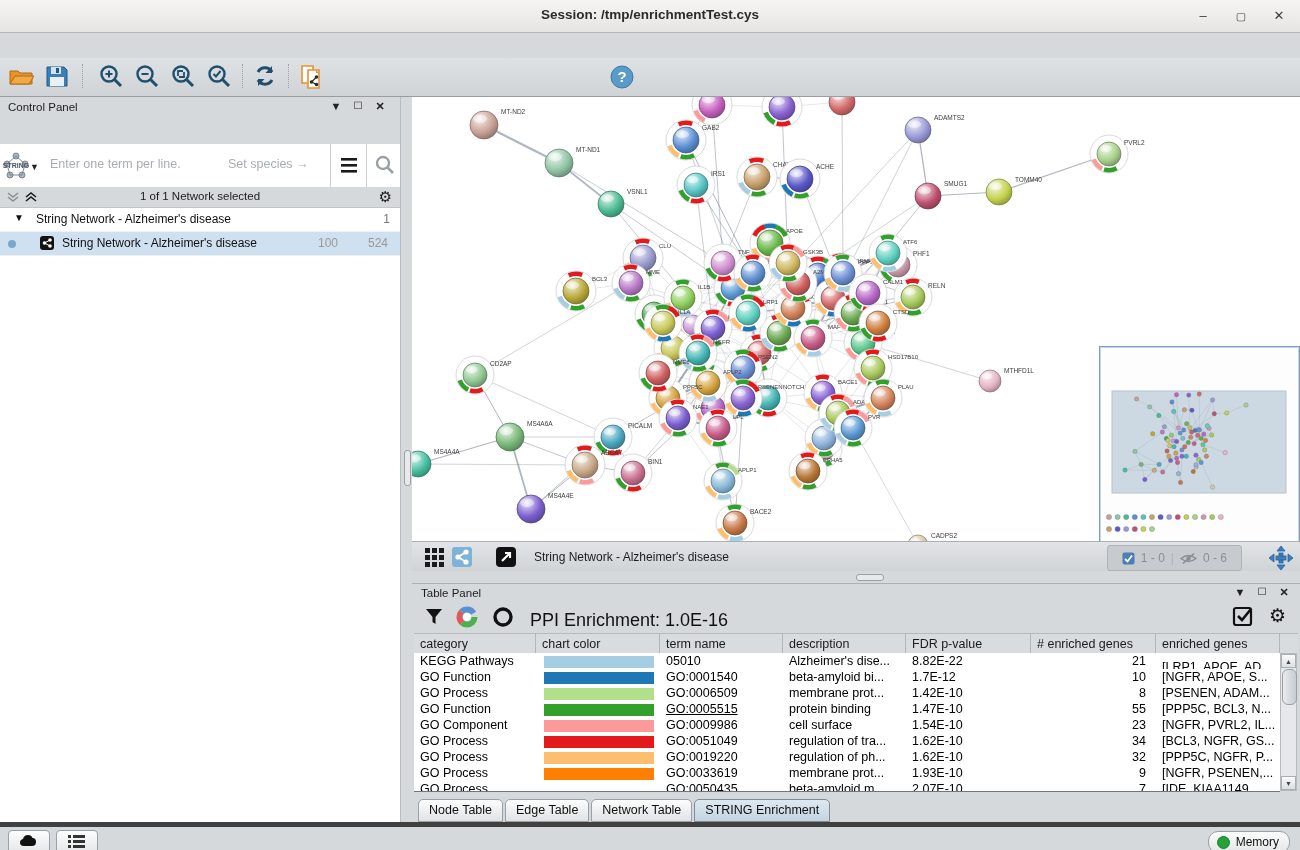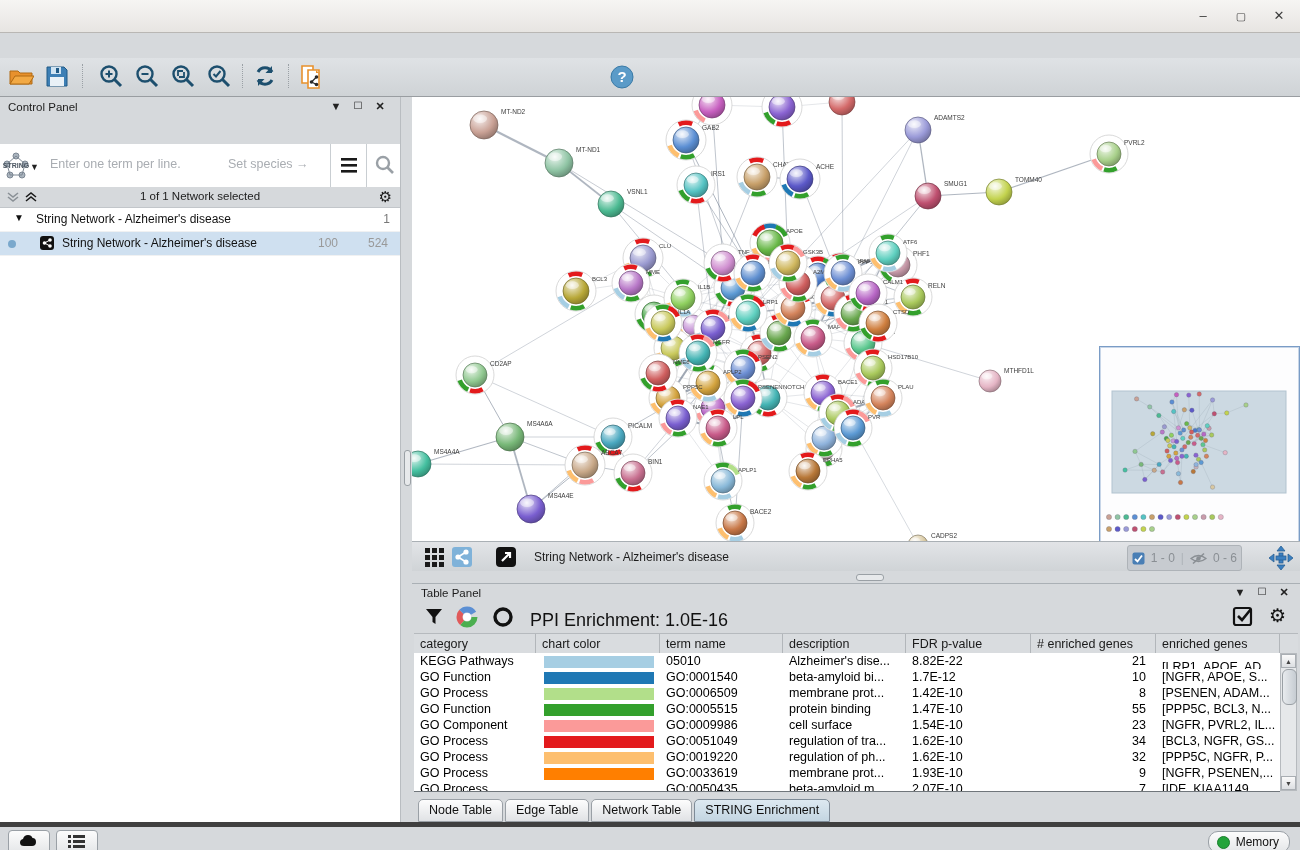--- a/index.html
+++ b/index.html
@@ -40,21 +40,21 @@
   
   #v-splitter{position:absolute;left:400px;top:97px;width:12px;height:725px;background:#d6d9dc;border-left:1px solid #b9bdc1;border-right:1px solid #b9bdc1;}
   #v-grip{position:absolute;left:3px;top:353px;width:5px;height:34px;border:1px solid #9aa0a5;border-radius:3px;background:#e7e9eb;}
   #h-splitter{position:absolute;left:412px;top:571px;width:888px;height:12px;background:#d6d9dc;}
   #h-grip{position:absolute;left:50%;top:3px;width:26px;height:5px;border:1px solid #9aa0a5;border-radius:3px;background:#e7e9eb;}
   
   #network-panel{position:absolute;left:412px;top:97px;width:888px;height:444px;background:#ffffff;overflow:hidden;}
   #net-toolbar{position:absolute;left:412px;top:541px;width:888px;height:30px;background:linear-gradient(#e2e4e7,#cfd3d6);border-top:1px solid #aab0b5;}
   #net-title{position:absolute;left:122px;top:8px;font-size:12px;color:#1c1c1c;}
   .nt-ico{position:absolute;top:3px;width:24px;height:24px;}
-  #net-badges{position:absolute;right:58px;top:3px;height:24px;background:#c7cbd0;border:1px solid #aeb3b8;border-radius:3px;display:flex;align-items:center;padding:0 4px;gap:6px;font-size:12px;color:#8a8f94;}
+  #net-badges{position:absolute;right:58px;top:3px;height:24px;background:#c7cbd0;border:1px solid #aeb3b8;border-radius:3px;display:flex;align-items:center;padding:0 14px;gap:6px;font-size:12px;color:#8a8f94;}
   #overview-box{position:absolute;right:0px;top:249px;width:199px;height:195px;background:#fdfdfe;border:1px solid #7a9cc6;box-shadow:0 0 0 1px #c8d6e8 inset;}
   
   #table-panel{position:absolute;left:412px;top:583px;width:888px;height:239px;background:#d6d9dc;border-top:1px solid #aab0b5;}
   #tp-title{position:absolute;left:9px;top:3px;font-size:11.5px;color:#1c1c1c;}
   #tp-toolbar{position:absolute;left:0;top:18px;width:100%;height:31px;}
   #ppi-label{position:absolute;left:118px;top:8px;font-size:18px;color:#111;}
   #tbl-header{position:absolute;left:2px;top:49px;right:2px;height:20px;display:flex;background:#d9dcdf;border-top:1px solid #b6babe;}
   .th{box-sizing:border-box;padding:3px 0 0 6px;font-size:12.5px;color:#1a1a1a;border-right:1px solid #b2b6ba;border-bottom:1px solid #9aa0a5;overflow:hidden;white-space:nowrap;}
   #tbl-rows{position:absolute;left:2px;top:69px;width:866px;height:138px;background:#fff;overflow:hidden;border-bottom:1px solid #70767b;}
   .tr{display:flex;height:16px;}
@@ -71,20 +71,21 @@
   .sbtn{position:absolute;top:3px;width:40px;height:22px;border:1px solid #9aa0a6;border-radius:4px;background:linear-gradient(#fcfcfc,#e4e6e8);}
   #memory-btn{position:absolute;right:10px;top:4px;height:20px;padding:0 10px 0 8px;border:1px solid #9aa0a6;border-radius:10px;background:linear-gradient(#fcfcfc,#e4e6e8);font-size:12px;color:#111;display:flex;align-items:center;gap:6px;}
   #memory-dot{width:11px;height:11px;border-radius:50%;background:#23a33a;border:1px solid #1b7f2d;}
 </style>
 </head>
 <body>
 
 <div id="window">
 
   <div id="titlebar">
+    <div class="title">Session: /tmp/enrichmentTest.cys</div>
     <div class="winbtn" style="right:84px;">–</div>
     <div class="winbtn" style="right:46px;font-size:11px;">▢</div>
     <div class="winbtn" style="right:8px;">✕</div>
   </div>
 
   <div id="menubar"><span class="menu-item">File</span><span class="menu-item">Edit</span><span class="menu-item">View</span><span class="menu-item">Select</span><span class="menu-item">Layout</span><span class="menu-item">Apps</span><span class="menu-item">Tools</span><span class="menu-item">Help</span></div>
 
   <div id="toolbar">
     <div class="tbtn" style="left:8px;">
       <svg width="26" height="26">
@@ -1909,21 +1910,21 @@
           <div class="td" style="width: 123px;">membrane prot...</div>
           <div class="td" style="width: 125px;">1.42E-10</div>
           <div class="td" style="width: 125px; text-align: right; padding-right: 10px;">8</div>
           <div class="td" style="width: 124px;">[PSENEN, ADAM...</div>
         </div>
         <div class="tr">
           <div class="td" style="width: 122px;">GO Function</div>
           <div class="td" style="width: 124px;">
             <div class="swatch" style="background: rgb(51, 160, 44);"></div>
           </div>
-          <div class="td" style="width: 123px;">GO:0005515</div>
+          <div class="td" style="width: 123px; text-decoration: underline;">GO:0005515</div>
           <div class="td" style="width: 123px;">protein binding</div>
           <div class="td" style="width: 125px;">1.47E-10</div>
           <div class="td" style="width: 125px; text-align: right; padding-right: 10px;">55</div>
           <div class="td" style="width: 124px;">[PPP5C, BCL3, N...</div>
         </div>
         <div class="tr">
           <div class="td" style="width: 122px;">GO Component</div>
           <div class="td" style="width: 124px;">
             <div class="swatch" style="background: rgb(251, 154, 153);"></div>
           </div>

